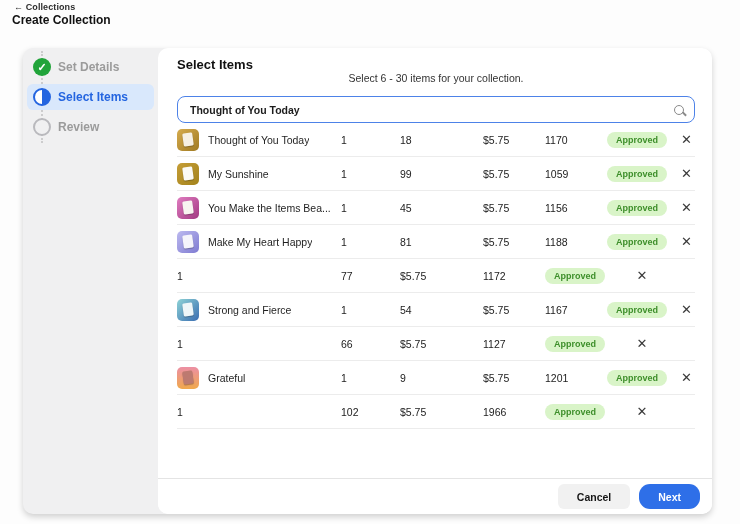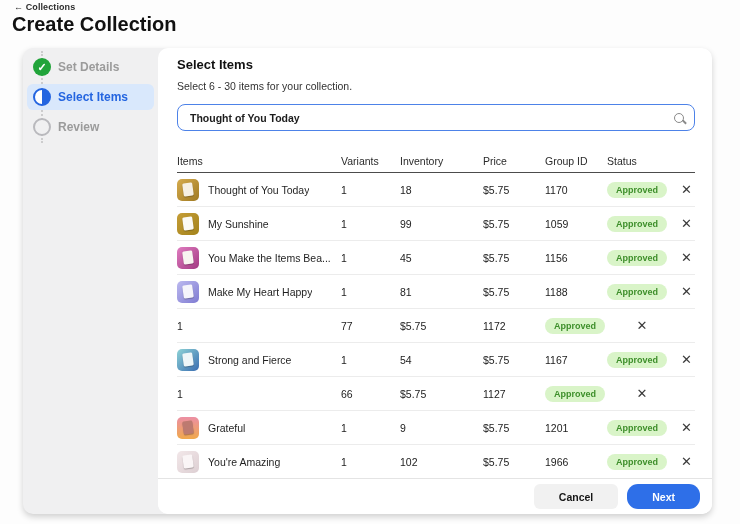--- a/index.html
+++ b/index.html
@@ -13,21 +13,21 @@
   }
 
   
   .breadcrumb {
     position: absolute; top: 2px; left: 14px;
     font-size: 9px; font-weight: 700; color: #2e2e2e;
     text-decoration: none; cursor: pointer; letter-spacing: .1px;
   }
   .page-title {
     position: absolute; top: 13px; left: 12px;
-    font-size: 20px; font-weight: 700; color: #111;
+    font-size: 12px; font-weight: 700; color: #111;
   }
 
   
   .card {
     position: absolute; left: 23px; top: 48px;
     width: 689px; height: 466px;
     background: #f0f0f1;
     border-radius: 10px;
     box-shadow: 0 3px 6px rgba(0,0,0,.18);
   }
@@ -64,21 +64,21 @@
   .step.active .step-label { color: #2465e0; }
 
   
   .panel {
     position: absolute; left: 135px; top: 0; right: 0; bottom: 0;
     background: #ffffff; border-radius: 10px;
     padding: 9px 17px 0 19px;
     overflow: hidden;
   }
   .panel-heading { font-size: 13px; font-weight: 700; color: #111; }
-  .panel-subheading { font-size: 10.5px; color: #333; margin-top: 8px; }
+  .panel-subheading { font-size: 10.5px; color: #333; margin-top: 0; text-align: center; }
 
   .searchbox {
     margin-top: 12px; height: 27px;
     border: 1.5px solid #4d82e8; border-radius: 8px;
     display: flex; align-items: center; padding: 0 10px 0 12px;
     background: #fff;
   }
   .searchbox input {
     flex: 1; border: none; outline: none;
     font-family: "Liberation Sans", sans-serif;
@@ -141,21 +141,21 @@
     position: absolute; left: 0; right: 0; bottom: 0; height: 36px;
     background: #fff; border-top: 1px solid #e4e4e4;
     border-radius: 0 0 10px 10px;
     display: flex; align-items: center; justify-content: flex-end;
     gap: 9px; padding-right: 12px;
   }
   .btn {
     border: none; border-radius: 6px; cursor: pointer;
     font-family: "Liberation Sans", sans-serif;
     font-size: 10.5px; font-weight: 700;
-    height: 25px; padding: 0 25px;
+    height: 25px; padding: 0 19px;
   }
   .btn.cancel { background: #f1f1f1; color: #161616; }
   .btn.next { background: #2e6fe8; color: #ffffff; border-radius: 11px; }
 </style>
 </head>
 <body>
 
 <a class="breadcrumb"><span>←</span> <span>Collections</span></a>
 <h1 class="page-title">Create Collection</h1>
 
@@ -179,29 +179,20 @@
 
   <section class="panel">
     <h2 class="panel-heading">Select Items</h2>
     <p class="panel-subheading">Select 6 - 30 items for your collection.</p>
 
     <div class="searchbox">
       <input type="text" value="Thought of You Today" style="">
       <span class="mag"></span>
     </div>
 
-    <div class="thead">
-      <span>Items</span>
-      <span>Variants</span>
-      <span>Inventory</span>
-      <span>Price</span>
-      <span>Group ID</span>
-      <span>Status</span>
-      <span></span>
-    </div>
 
     <div class="tbody">
         <div class="trow">
         <div class="item-cell">
           <span class="thumb" style="background: linear-gradient(135deg, rgb(213, 171, 78), rgb(160, 122, 34));">
               <span class="tcard" style="background: rgb(246, 240, 228);"></span>
             </span>
           <span class="item-name">Thought of You Today</span>
         </div>
         <span class="cell">1</span>
@@ -291,26 +282,20 @@
           <span class="item-name">Grateful</span>
         </div>
         <span class="cell">1</span>
         <span class="cell">9</span>
         <span class="cell">$5.75</span>
         <span class="cell">1201</span>
         <span class="badge">Approved</span>
         <button class="remove">✕</button>
       </div>
         <div class="trow">
-        <div class="item-cell">
-          <span class="thumb" style="background: linear-gradient(135deg, rgb(242, 231, 233), rgb(221, 207, 211));">
-              <span class="tcard" style="background: rgb(250, 245, 246);"></span>
-            </span>
-          <span class="item-name">You're Amazing</span>
-        </div>
         <span class="cell">1</span>
         <span class="cell">102</span>
         <span class="cell">$5.75</span>
         <span class="cell">1966</span>
         <span class="badge">Approved</span>
         <button class="remove">✕</button>
       </div>
       </div>
 
     <div class="footer">

